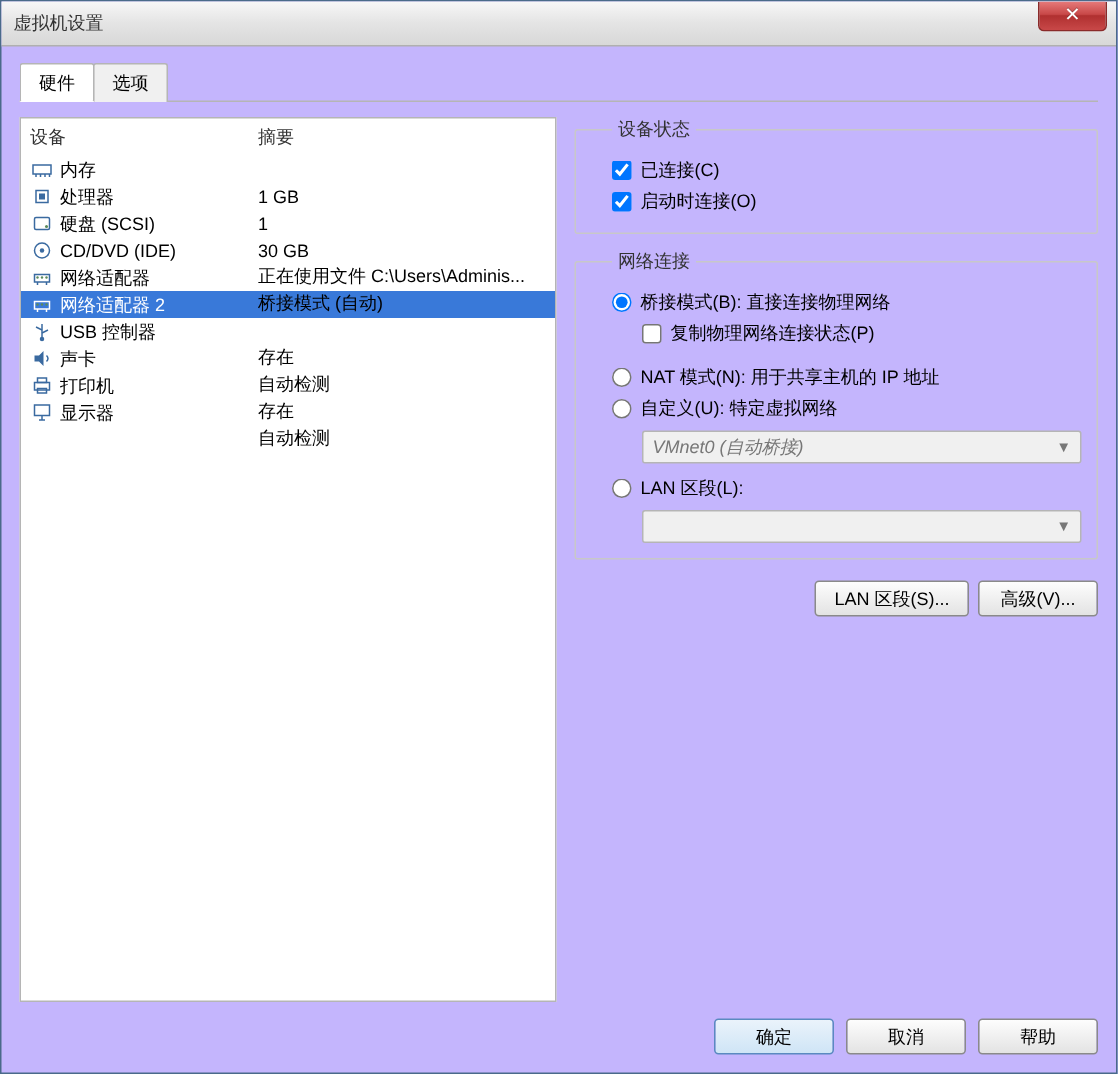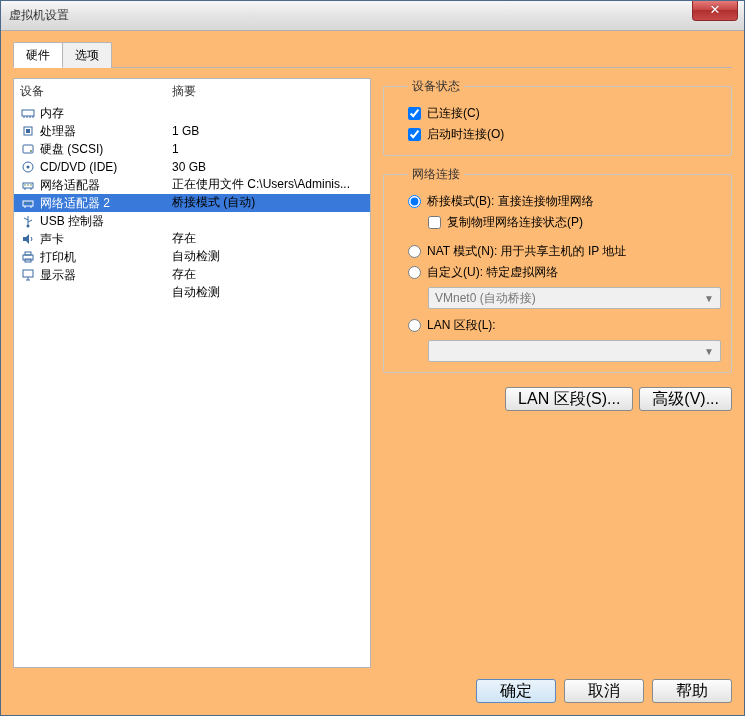--- a/index.html
+++ b/index.html
@@ -8,21 +8,21 @@
     font-family: "Microsoft YaHei", "Segoe UI", Tahoma, sans-serif;
     font-size: 12px;
     background: #7fa8d8;
     width: 745px;
     height: 716px;
     overflow: hidden;
   }
   .window {
     width: 745px;
     height: 716px;
-    background: #fdba74;
+    background: #c4b5fd;
     border: 1px solid #4a6a8a;
     position: relative;
   }
   .titlebar {
     height: 30px;
     background: linear-gradient(to bottom, #f7f7f7 0%, #e4e4e4 50%, #d8d8d8 100%);
     border-bottom: 1px solid #b0b0b0;
     display: flex;
     align-items: center;
     padding: 0 8px;
@@ -126,21 +126,21 @@
   }
   .btn {
     min-width: 80px;
     height: 24px;
     padding: 0 12px;
     border: 1px solid #8a8a8a;
     background: linear-gradient(to bottom, #fdfdfd, #e3e3e3);
     border-radius: 3px;
     cursor: pointer;
     font-family: inherit;
-    font-size: 16px;
+    font-size: 12px;
   }
   .btn.primary {
     background: linear-gradient(to bottom, #eaf3fb, #cfe5f6);
     border-color: #5a8ac0;
   }
   .right-panel {
     flex: 1;
     display: flex;
     flex-direction: column;
     gap: 10px;
@@ -164,20 +164,21 @@
     height: 22px;
     border: 1px solid #b5b5b5;
     background: #f0f0f0;
     padding: 0 6px;
     display: flex;
     align-items: center;
     justify-content: space-between;
     color: #777;
     border-radius: 2px;
     margin-top: 4px;
+    font-style: italic;
   }
   .select-box .arrow { color: #777; font-size: 10px; }
   .right-bottom-buttons {
     display: flex;
     justify-content: flex-end;
     gap: 6px;
     margin-top: 4px;
   }
   .footer-buttons {
     position: absolute;

